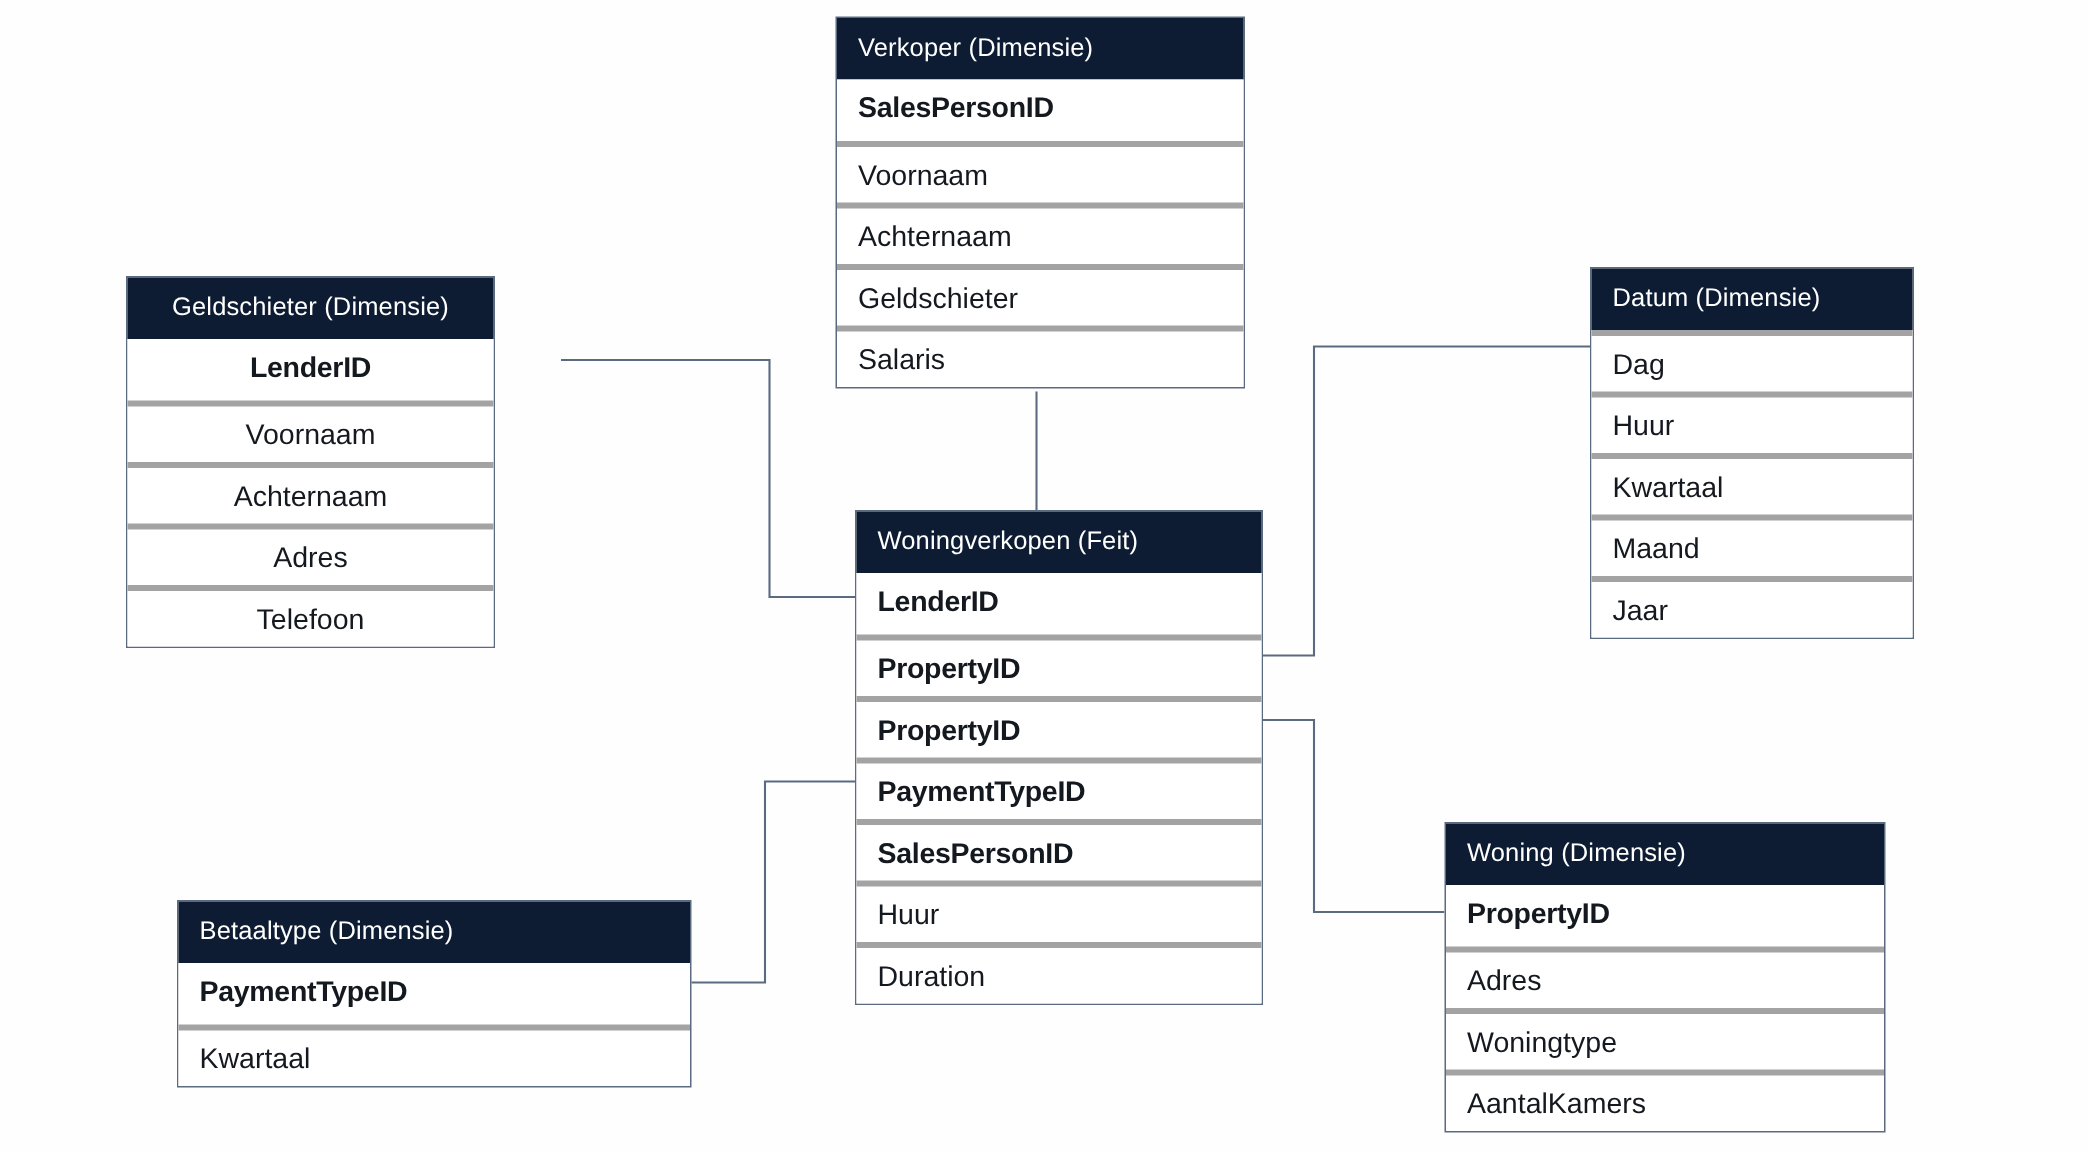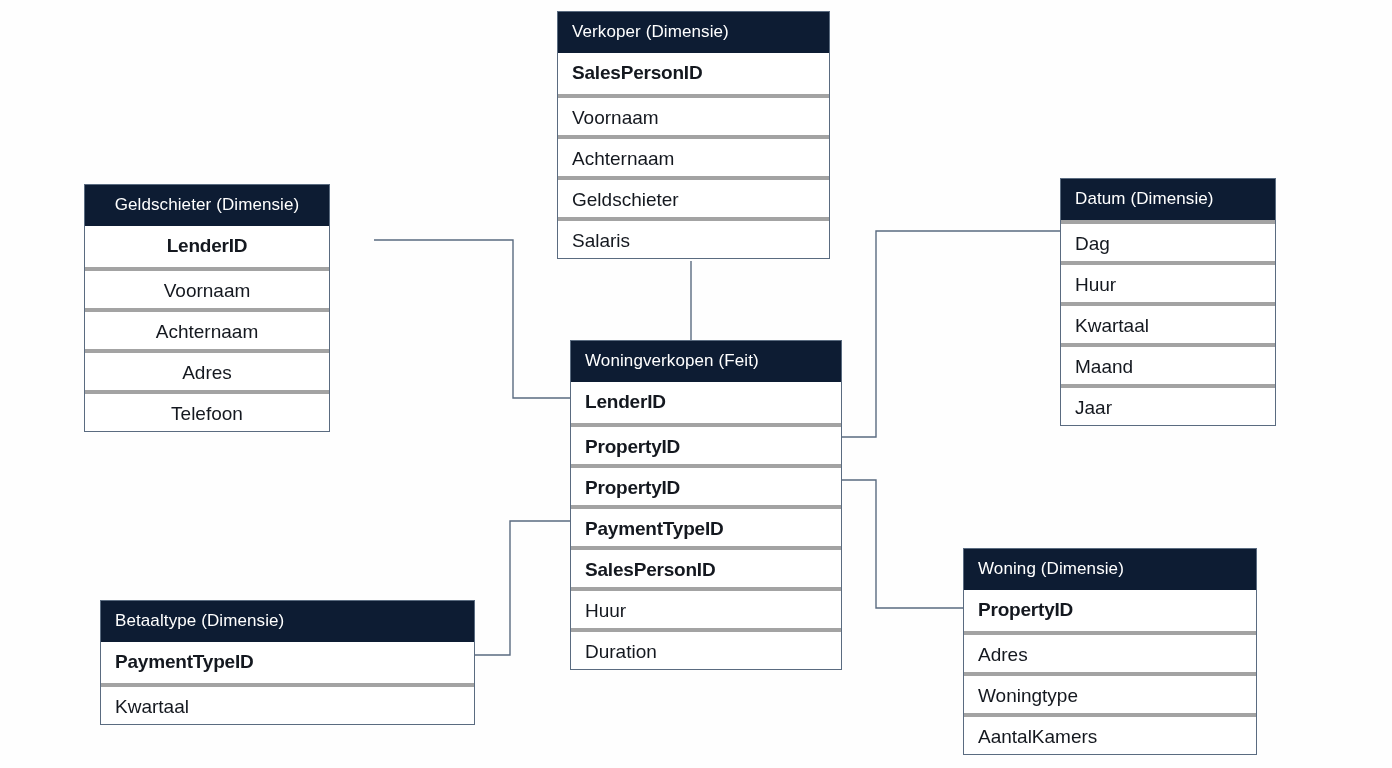--- a/index.html
+++ b/index.html
@@ -113,20 +113,20 @@
         <div class="entity-row">Huur</div>
         <div class="entity-row">Duration</div>
       </div>
       <div class="entity" style="left: 963px; top: 548px; width: 294px;">
         <div class="entity-header" style="background: rgb(13, 28, 51); color: rgb(255, 255, 255);">Woning (Dimensie)</div>
         <div class="entity-row key first-row">PropertyID</div>
         <div class="entity-row">Adres</div>
         <div class="entity-row">Woningtype</div>
         <div class="entity-row">AantalKamers</div>
       </div>
-      <div class="entity" style="left: 100px; top: 600px; width: 375px;">
+      <div class="entity" style="left: 118px; top: 600px; width: 343px;">
         <div class="entity-header" style="background: rgb(13, 28, 51); color: rgb(255, 255, 255);">Betaaltype (Dimensie)</div>
         <div class="entity-row key first-row">PaymentTypeID</div>
         <div class="entity-row">Kwartaal</div>
       </div>
     </div>
 
 </div>
 
 </body></html>

